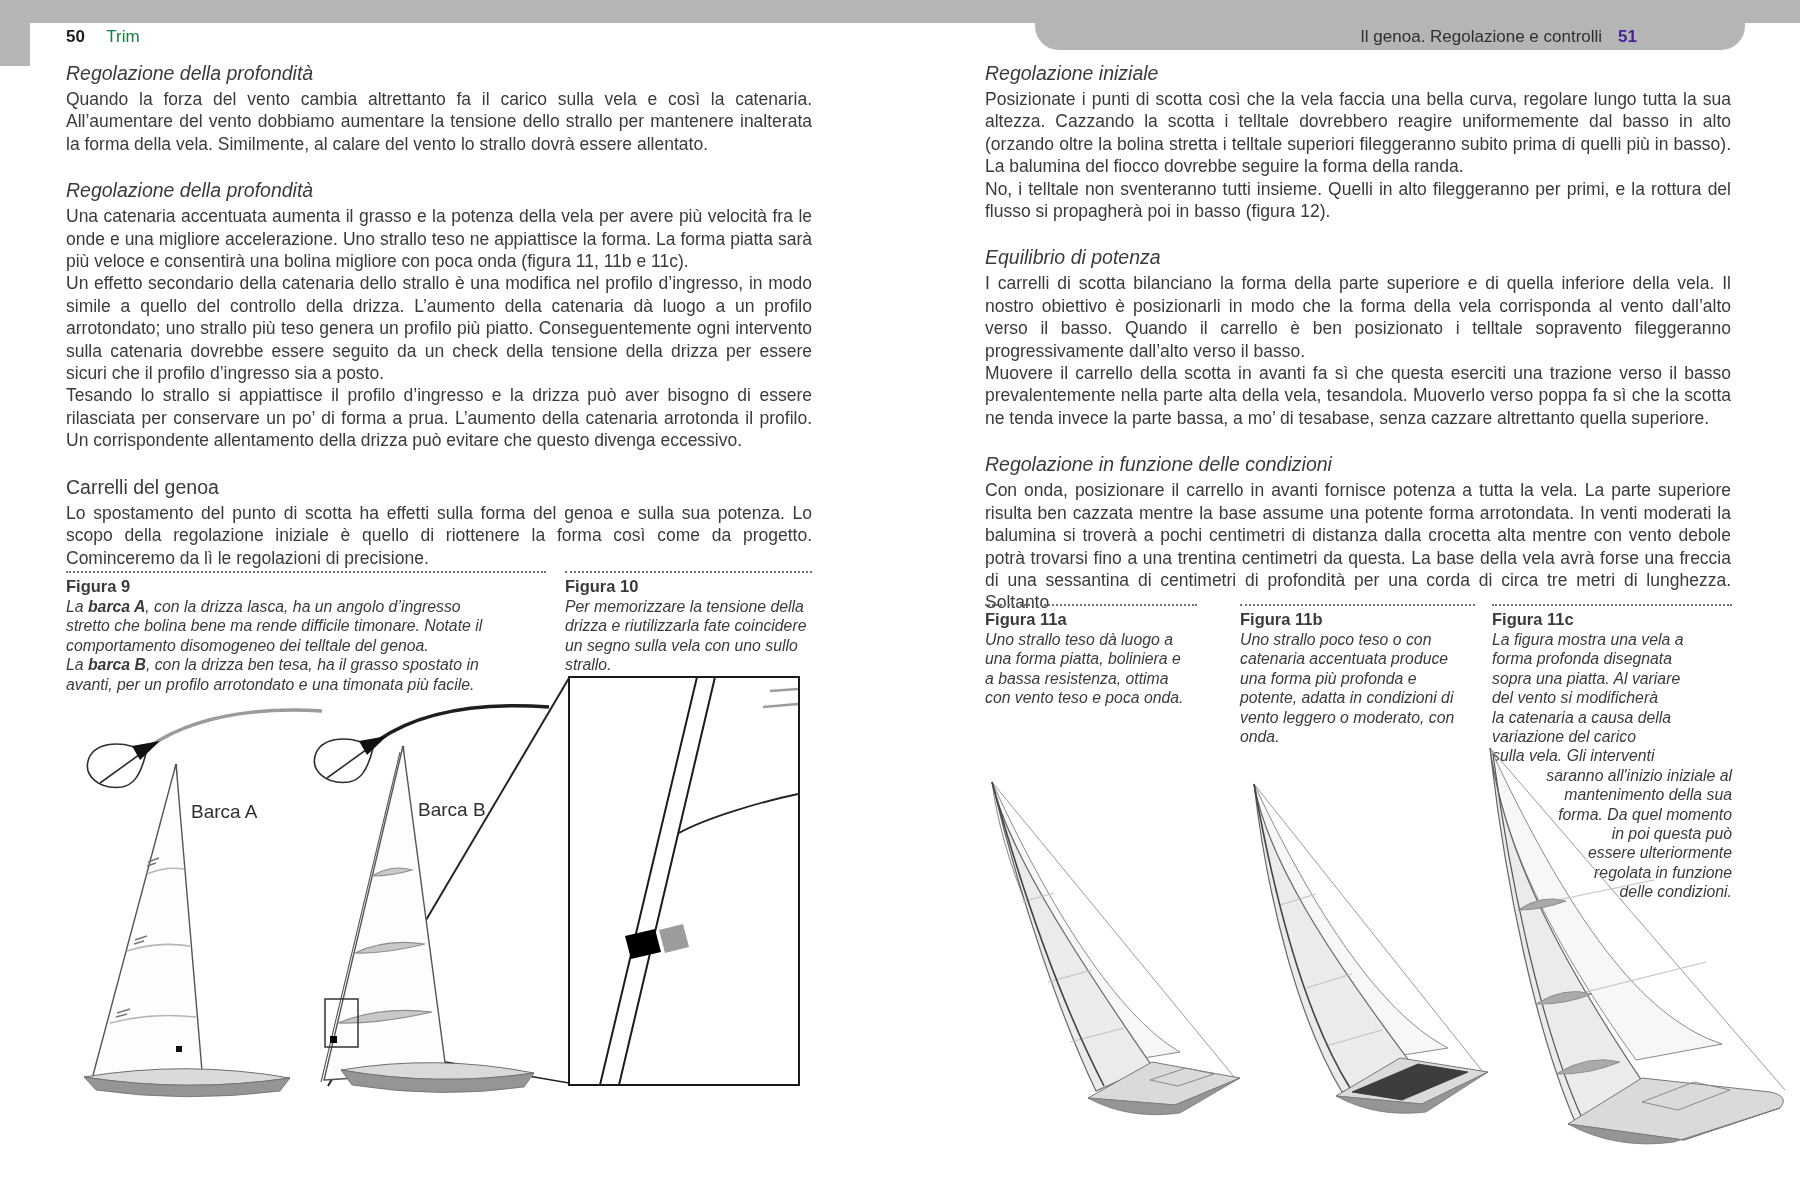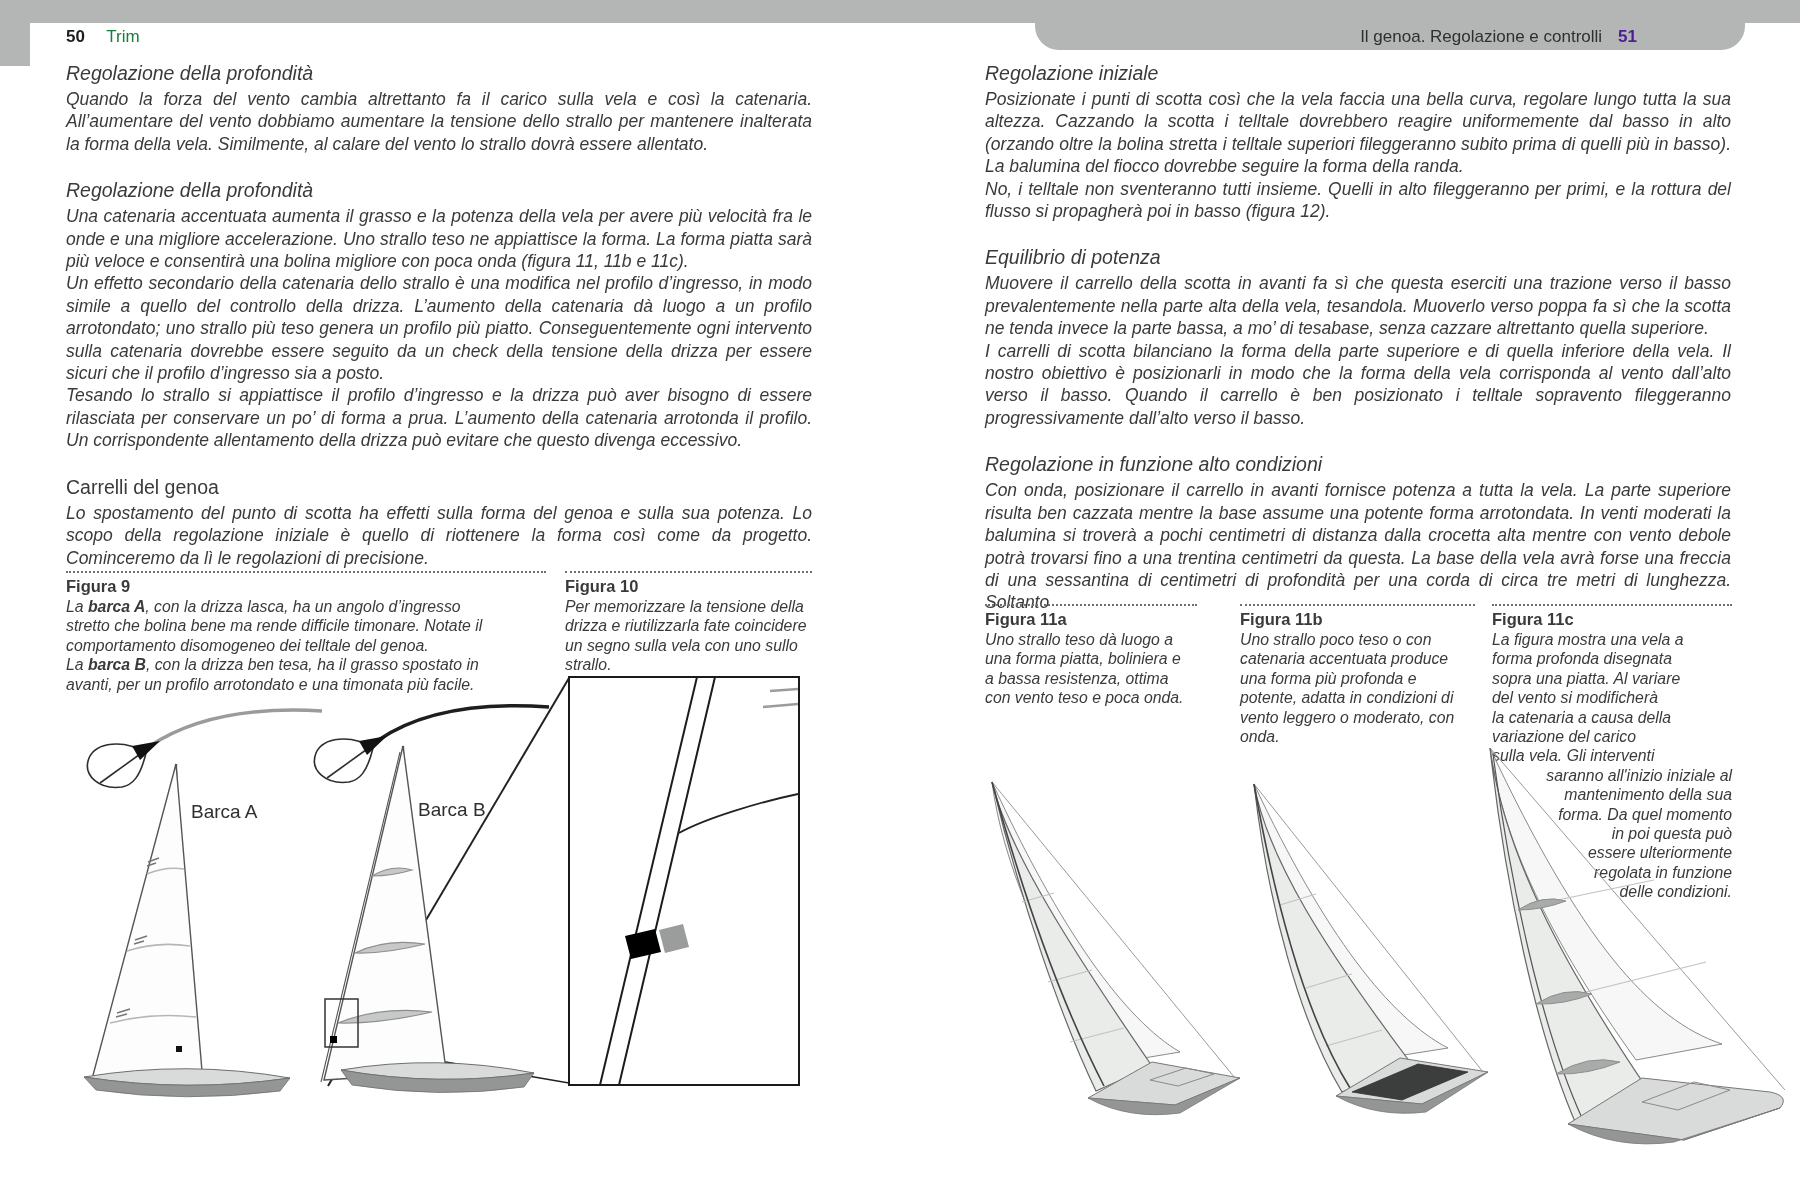--- a/index.html
+++ b/index.html
@@ -17,21 +17,21 @@
   .band-right-tab .rh-title{font-size:17px;color:#2f2f2f;margin-right:16px;}
   .band-right-tab .rh-num{font-size:17px;font-weight:bold;color:#4c1d95;margin-right:108px;}
   .lh{position:absolute;left:66px;top:27px;font-size:17px;}
   .lh .lh-num{font-weight:bold;color:#1d1d1d;margin-right:17px;}
   .lh .lh-title{color:#15803d;}
 
   
   .col{position:absolute;top:61px;}
   .col-l{left:66px;width:746px;}
   .col-r{left:985px;width:746px;}
-  .col p{margin:0;font-size:17.5px;line-height:22.4px;text-align:justify;font-style:italic;}
+  .col p{margin:0;font-size:17.5px;line-height:22.4px;text-align:justify;}
   .hi{margin:0 0 3px 0;font-size:19.5px;font-style:italic;font-weight:normal;line-height:24px;}
   .hb{margin:0 0 3px 0;font-size:19.5px;font-weight:normal;line-height:24px;}
   .sp{margin-top:23px;}
 
   
   .figcap{position:absolute;}
   .rule{border-top:2px dotted #6f6f6f;height:0;margin-bottom:3px;}
   .ft{font-size:16.5px;font-weight:bold;line-height:20px;margin-bottom:1px;}
   .cap{font-size:15.8px;font-style:italic;line-height:19.4px;}
   .cap .b{font-weight:bold;}
@@ -67,23 +67,23 @@
     <p>Tesando lo strallo si appiattisce il profilo d’ingresso e la drizza può aver bisogno di essere rilasciata per conservare un po’ di forma a prua. L’aumento della catenaria arrotonda il profilo. Un corrispondente allentamento della drizza può evitare che questo divenga eccessivo.</p>
     <h2 class="hb sp">Carrelli del genoa</h2>
     <p>Lo spostamento del punto di scotta ha effetti sulla forma del genoa e sulla sua potenza. Lo scopo della regolazione iniziale è quello di riottenere la forma così come da progetto. Cominceremo da lì le regolazioni di precisione.</p>
   </div>
 
   <div class="col col-r">
     <h2 class="hi">Regolazione iniziale</h2>
     <p>Posizionate i punti di scotta così che la vela faccia una bella curva, regolare lungo tutta la sua altezza. Cazzando la scotta i telltale dovrebbero reagire uniformemente dal basso in alto (orzando oltre la bolina stretta i telltale superiori fileggeranno subito prima di quelli più in basso). La balumina del fiocco dovrebbe seguire la forma della randa.</p>
     <p><span class="i">No, i telltale non sventeranno tutti insieme. Quelli in alto fileggeranno per primi, e la rottura del flusso si propagherà poi in basso </span><span>(figura 12).</span></p>
     <h2 class="hi sp">Equilibrio di potenza</h2>
+    <p>I carrelli di scotta bilanciano la forma della parte superiore e di quella inferiore della vela. Il nostro obiettivo è posizionarli in modo che la forma della vela corrisponda al vento dall’alto verso il basso. Quando il carrello è ben posizionato i telltale sopravento fileggeranno progressivamente dall’alto verso il basso.</p>
     <p>Muovere il carrello della scotta in avanti fa sì che questa eserciti una trazione verso il basso prevalentemente nella parte alta della vela, tesandola. Muoverlo verso poppa fa sì che la scotta ne tenda invece la parte bassa, a mo’ di tesabase, senza cazzare altrettanto quella superiore.</p>
-    <p>I carrelli di scotta bilanciano la forma della parte superiore e di quella inferiore della vela. Il nostro obiettivo è posizionarli in modo che la forma della vela corrisponda al vento dall’alto verso il basso. Quando il carrello è ben posizionato i telltale sopravento fileggeranno progressivamente dall’alto verso il basso.</p>
-    <h2 class="hi sp">Regolazione in funzione alto condizioni</h2>
+    <h2 class="hi sp">Regolazione in funzione delle condizioni</h2>
     <p>Con onda, posizionare il carrello in avanti fornisce potenza a tutta la vela. La parte superiore risulta ben cazzata mentre la base assume una potente forma arrotondata. In venti moderati la balumina si troverà a pochi centimetri di distanza dalla crocetta alta mentre con vento debole potrà trovarsi fino a una trentina centimetri da questa. La base della vela avrà forse una freccia di una sessantina di centimetri di profondità per una corda di circa tre metri di lunghezza. Soltanto</p>
   </div>
 
   <div class="figcap" style="left:66px;top:571px;width:480px;">
     <div class="rule"></div>
     <div class="ft">Figura 9</div>
     <div class="cap" style="width:432px;"><span>La </span><span class="b">barca A</span><span>, con la drizza lasca, ha un angolo d’ingresso stretto che bolina bene ma rende difficile timonare. Notate il comportamento disomogeneo dei telltale del genoa.</span></div>
     <div class="cap" style="width:432px;"><span>La </span><span class="b">barca B</span><span>, con la drizza ben tesa, ha il grasso spostato in avanti, per un profilo arrotondato e una timonata più facile.</span></div>
   </div>
   <div class="figcap" style="left:565px;top:571px;width:247px;">

